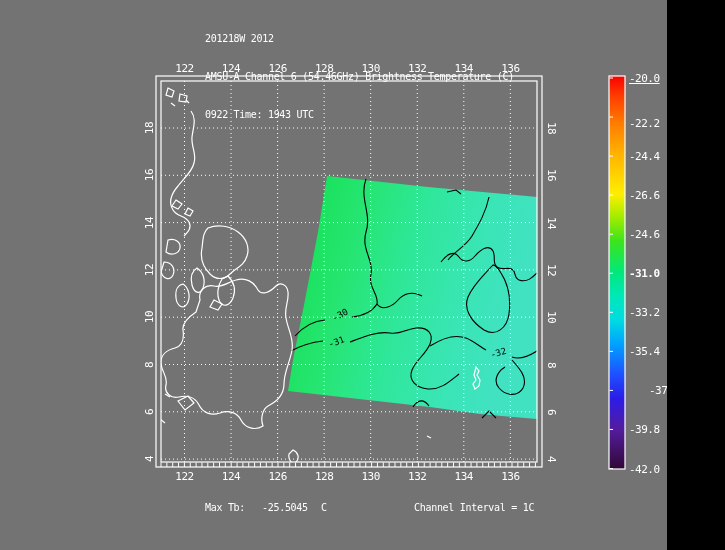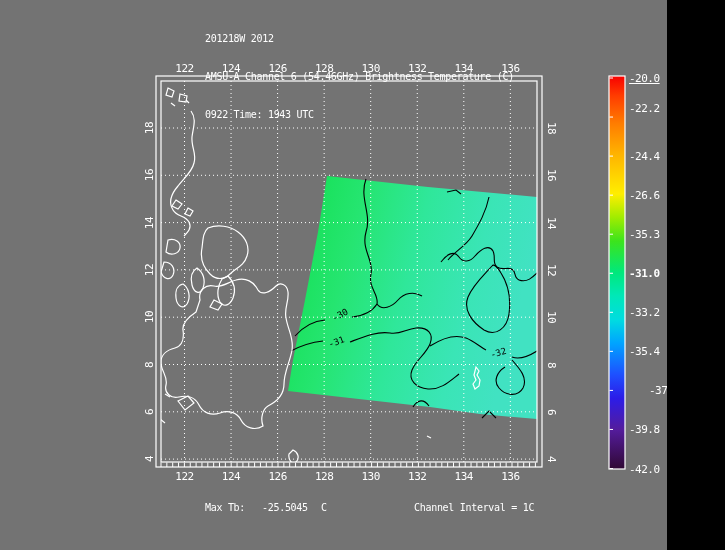--- a/index.html
+++ b/index.html
@@ -243,23 +243,23 @@
     <div class="tick-label rot-r" style="left: 551px; top: 269.9px;">12</div>
     <div class="tick-label rot-l" style="left: 149px; top: 317.2px;">10</div>
     <div class="tick-label rot-r" style="left: 551px; top: 317.2px;">10</div>
     <div class="tick-label rot-l" style="left: 149px; top: 364.5px;">8</div>
     <div class="tick-label rot-r" style="left: 551px; top: 364.5px;">8</div>
     <div class="tick-label rot-l" style="left: 149px; top: 411.8px;">6</div>
     <div class="tick-label rot-r" style="left: 551px; top: 411.8px;">6</div>
     <div class="tick-label rot-l" style="left: 149px; top: 459.1px;">4</div>
     <div class="tick-label rot-r" style="left: 551px; top: 459.1px;">4</div>
     <div class="cb-label" style="left: 629px; top: 72px; text-decoration: underline;">-20.0</div>
-    <div class="cb-label" style="left: 629px; top: 102px;">-22.2</div>
+    <div class="cb-label" style="left: 629px; top: 117px;">-22.2</div>
     <div class="cb-label" style="left: 629px; top: 150.1px;">-24.4</div>
     <div class="cb-label" style="left: 629px; top: 189.15px;">-26.6</div>
-    <div class="cb-label" style="left: 629px; top: 228.2px;">-35.3</div>
+    <div class="cb-label" style="left: 629px; top: 228.2px;">-24.6</div>
     <div class="cb-label" style="left: 629px; top: 267.25px; font-weight: bold;">-31.0</div>
     <div class="cb-label" style="left: 629px; top: 306.3px;">-33.2</div>
     <div class="cb-label" style="left: 629px; top: 345.35px;">-35.4</div>
     <div class="cb-label" style="left: 629px; top: 384.4px; margin-left: 20px;">-37.6</div>
     <div class="cb-label" style="left: 629px; top: 423.45px;">-39.8</div>
     <div class="cb-label" style="left: 629px; top: 462.5px;">-42.0</div>
   </div>
 
 </body></html>

